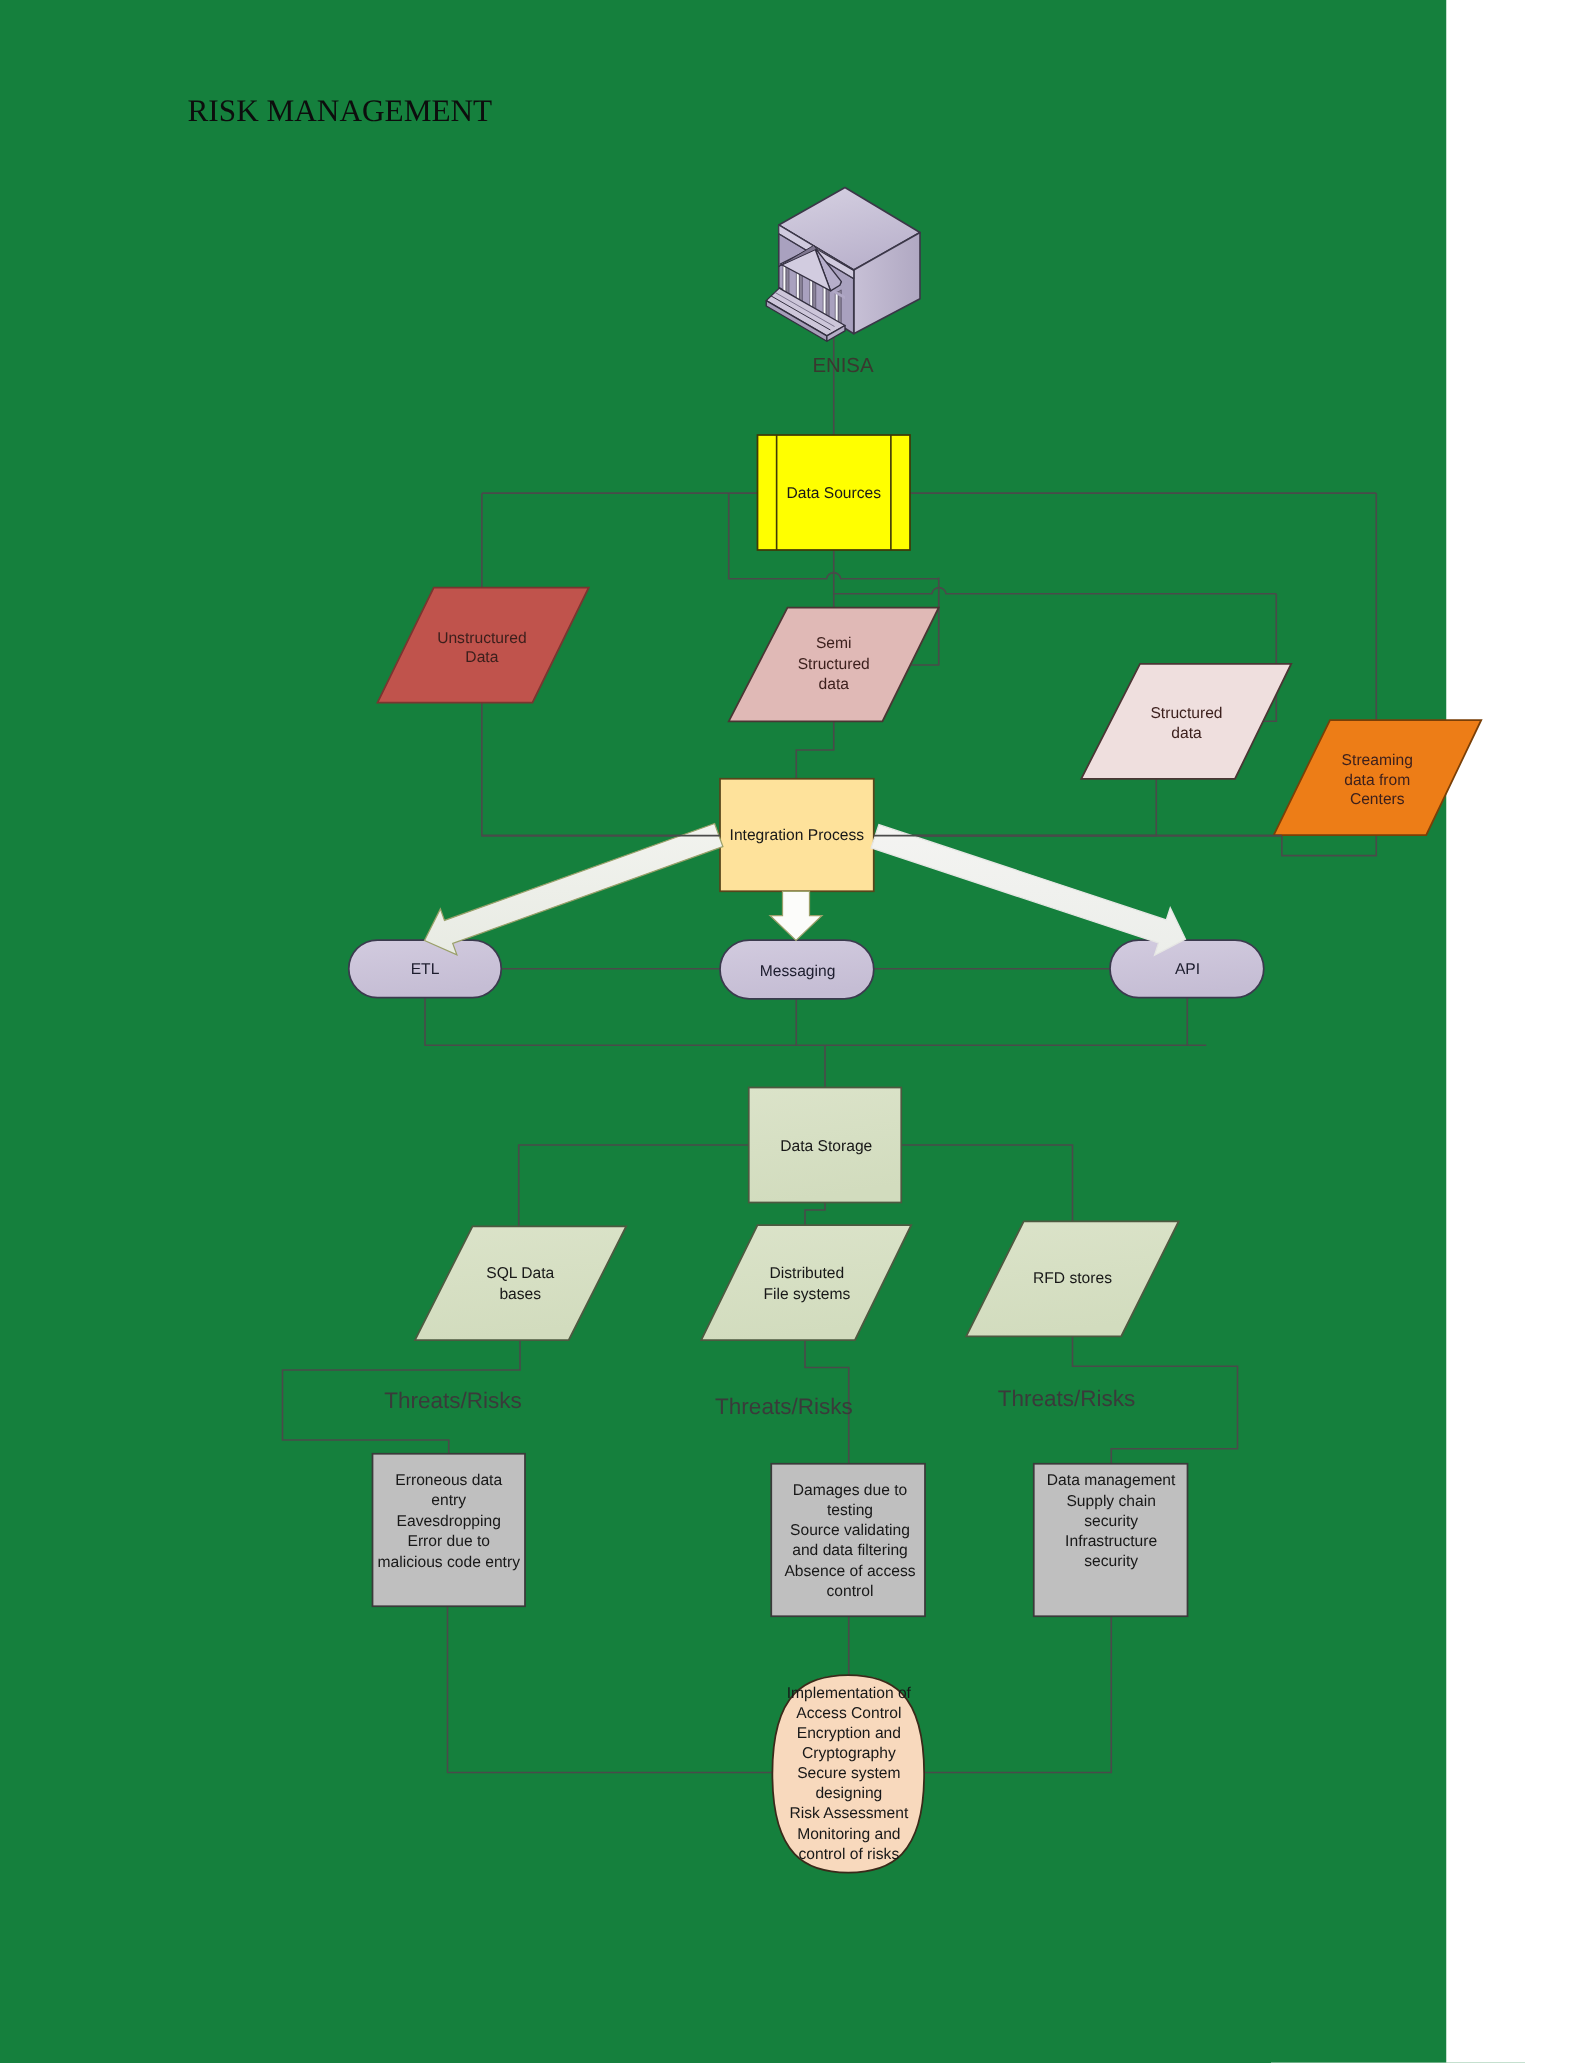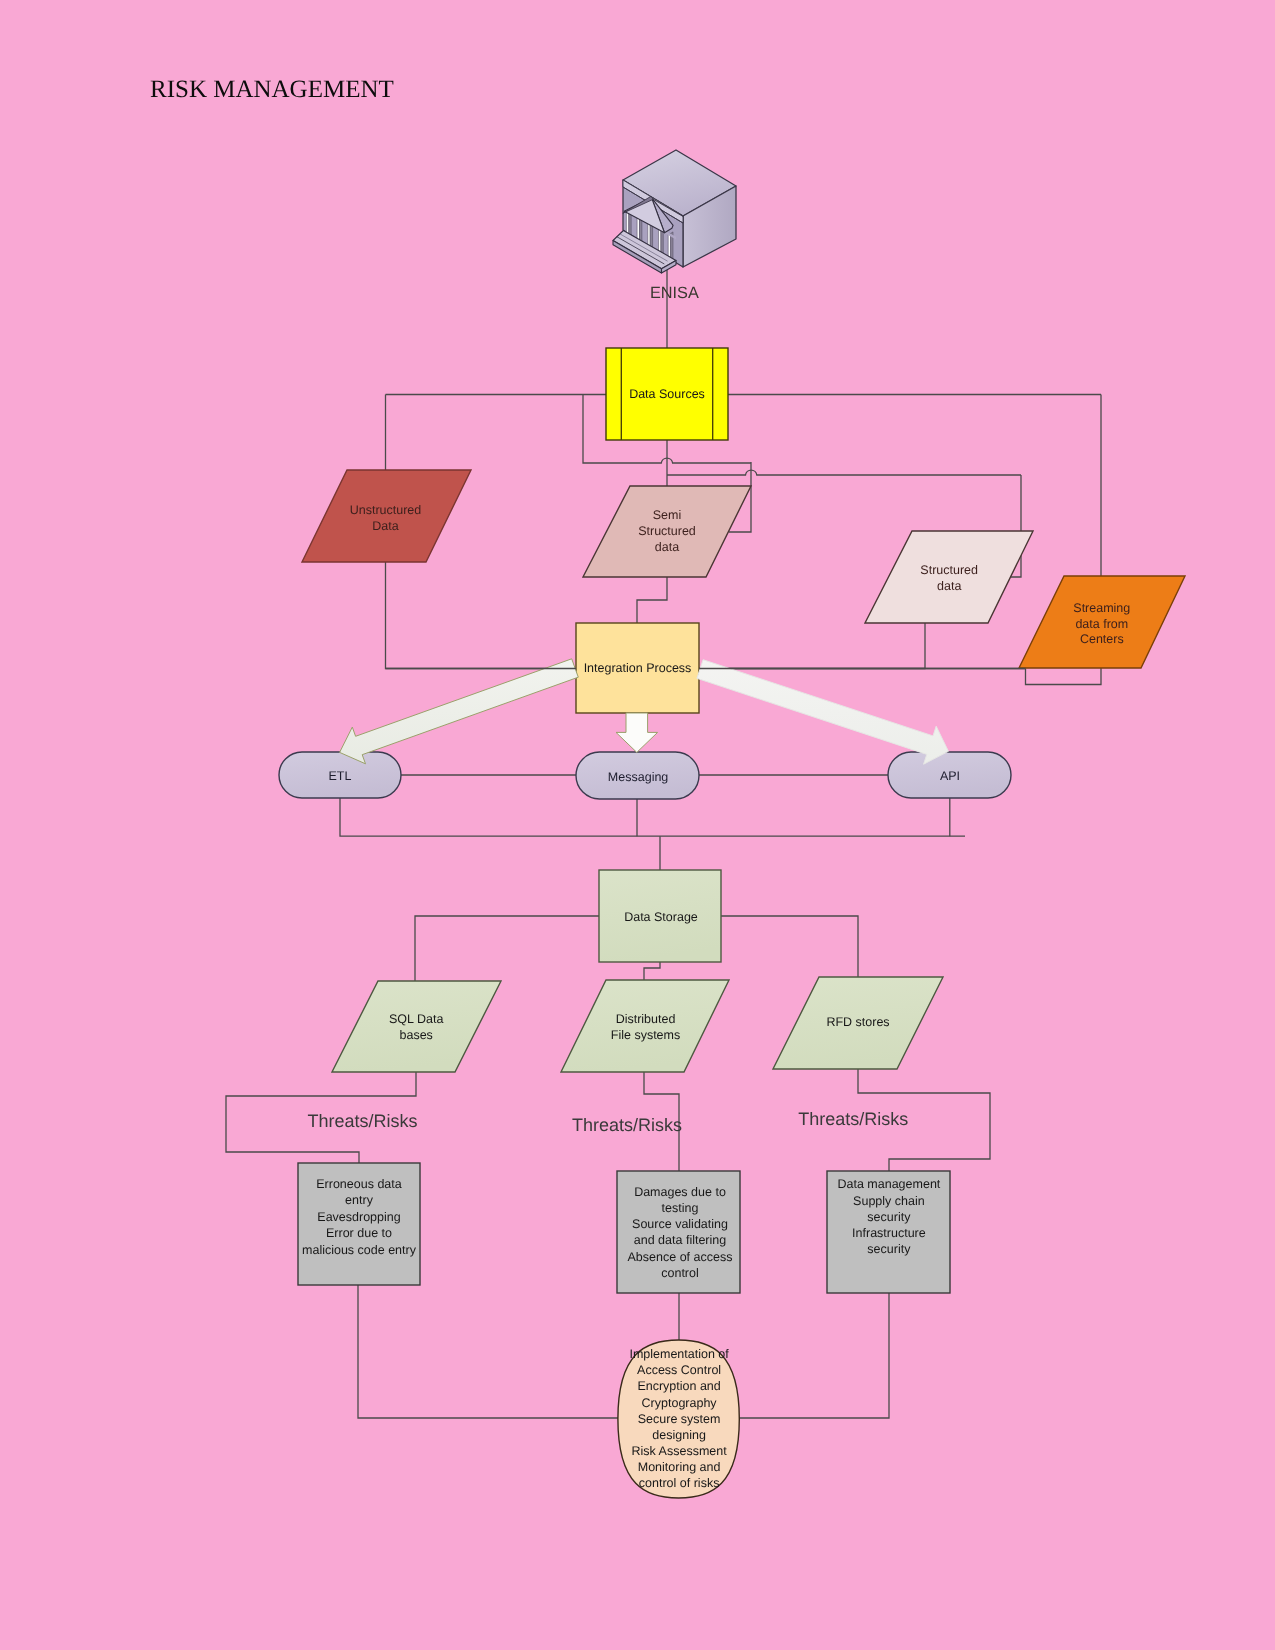--- a/index.html
+++ b/index.html
@@ -1,17 +1,17 @@
 <!DOCTYPE html>
 <html><head>
 <meta charset="utf-8">
 <style>
   html,body{margin:0;padding:0;background:#ffffff;}
   body{width:1275px;height:1650px;font-family:"Liberation Sans",sans-serif;overflow:hidden;-webkit-font-smoothing:antialiased;text-rendering:geometricPrecision;}
-  #page{position:relative;width:1275px;height:1650px;background:#f9a8d4;}
+  #page{position:relative;width:1157px;height:1650px;background:#15803d;}
   #title{position:absolute;left:150px;top:77px;font-family:"Liberation Serif",serif;font-size:25px;color:#0d0d0d;white-space:nowrap;line-height:1;}
   svg{position:absolute;left:0;top:0;}
   #diagram{transform:translateZ(0);}
   #title{transform:translateZ(0);}
   .wire{fill:none;stroke:#4a4a4a;stroke-width:1.3;stroke-linejoin:miter;stroke-linecap:butt;}
   .shp{stroke-width:1.4;}
   text{font-family:"Liberation Sans",sans-serif;}
   .t{font-size:12.5px;fill:#181818;}
   .t-dark{font-size:12.5px;fill:#3b1f1c;}
   .t-big{font-size:18px;fill:#3a3a3a;}

